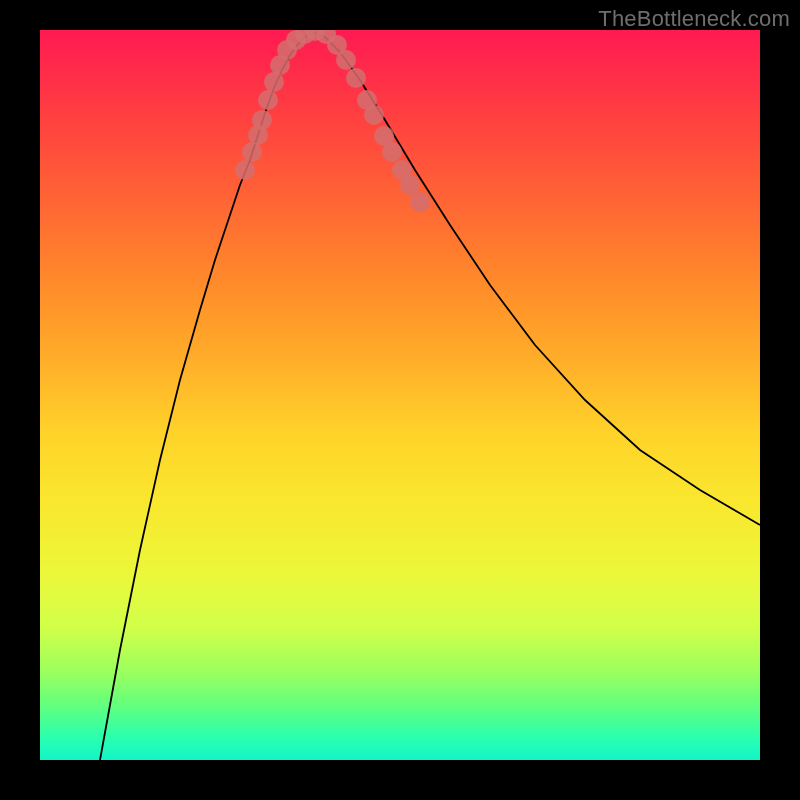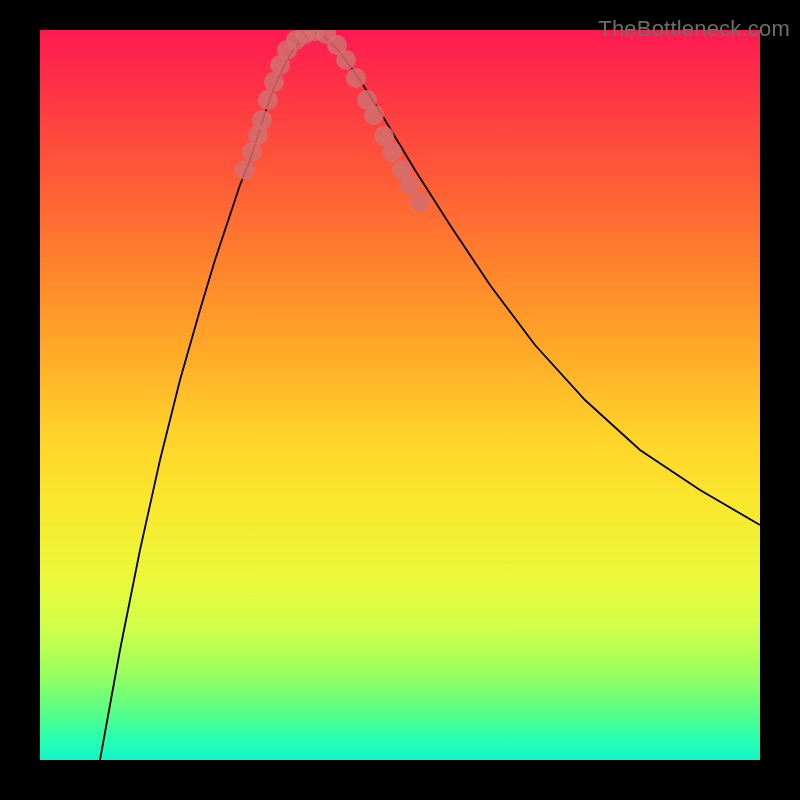--- a/index.html
+++ b/index.html
@@ -34,21 +34,20 @@
     );
   }
   .watermark {
     position: absolute;
     top: 6px;
     right: 10px;
     color: #6e6e6e;
     font-size: 22px;
     font-weight: 500;
     letter-spacing: 0.2px;
-    margin-top: 10px;
   }
   svg.curves {
     position: absolute;
     left: 0;
     top: 0;
   }
   .curve-path {
     fill: none;
     stroke: #000;
     stroke-width: 1.8;

